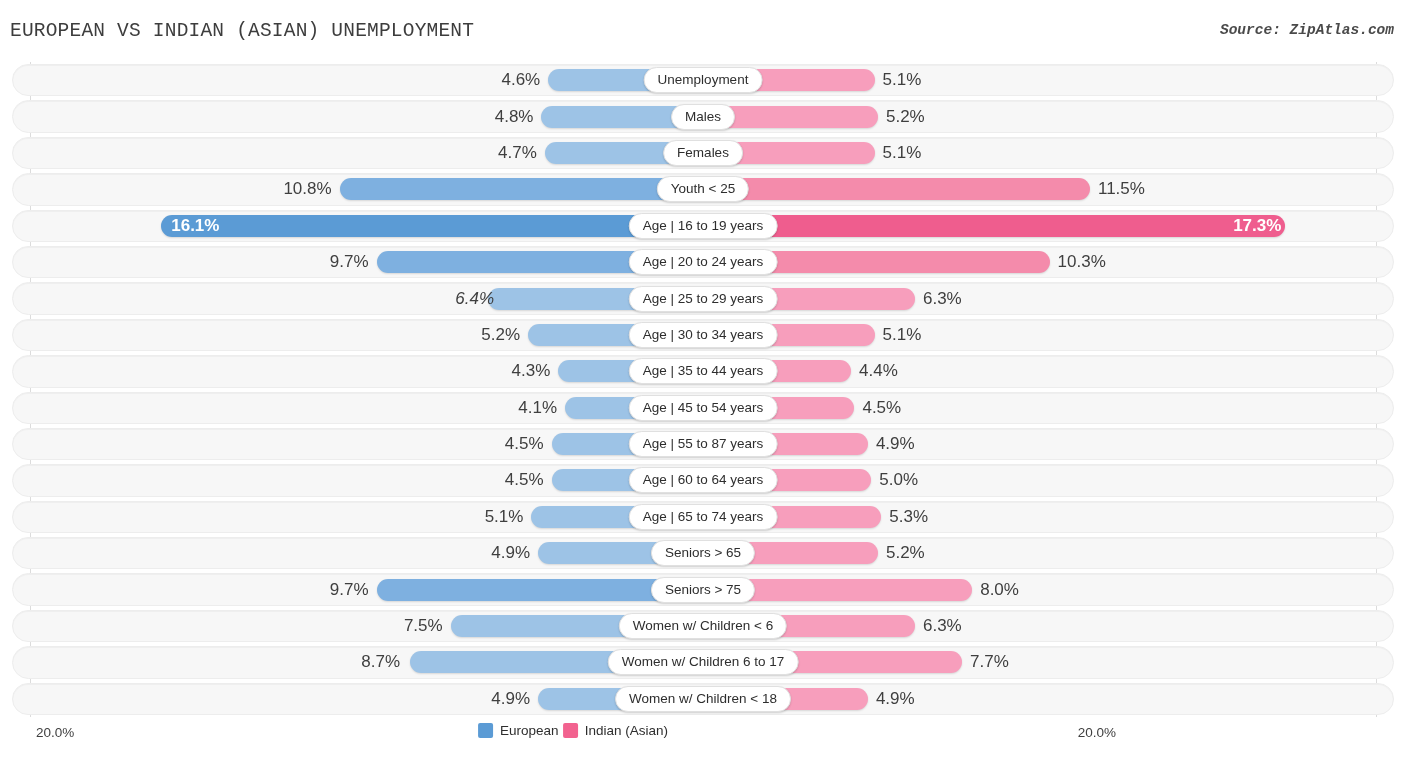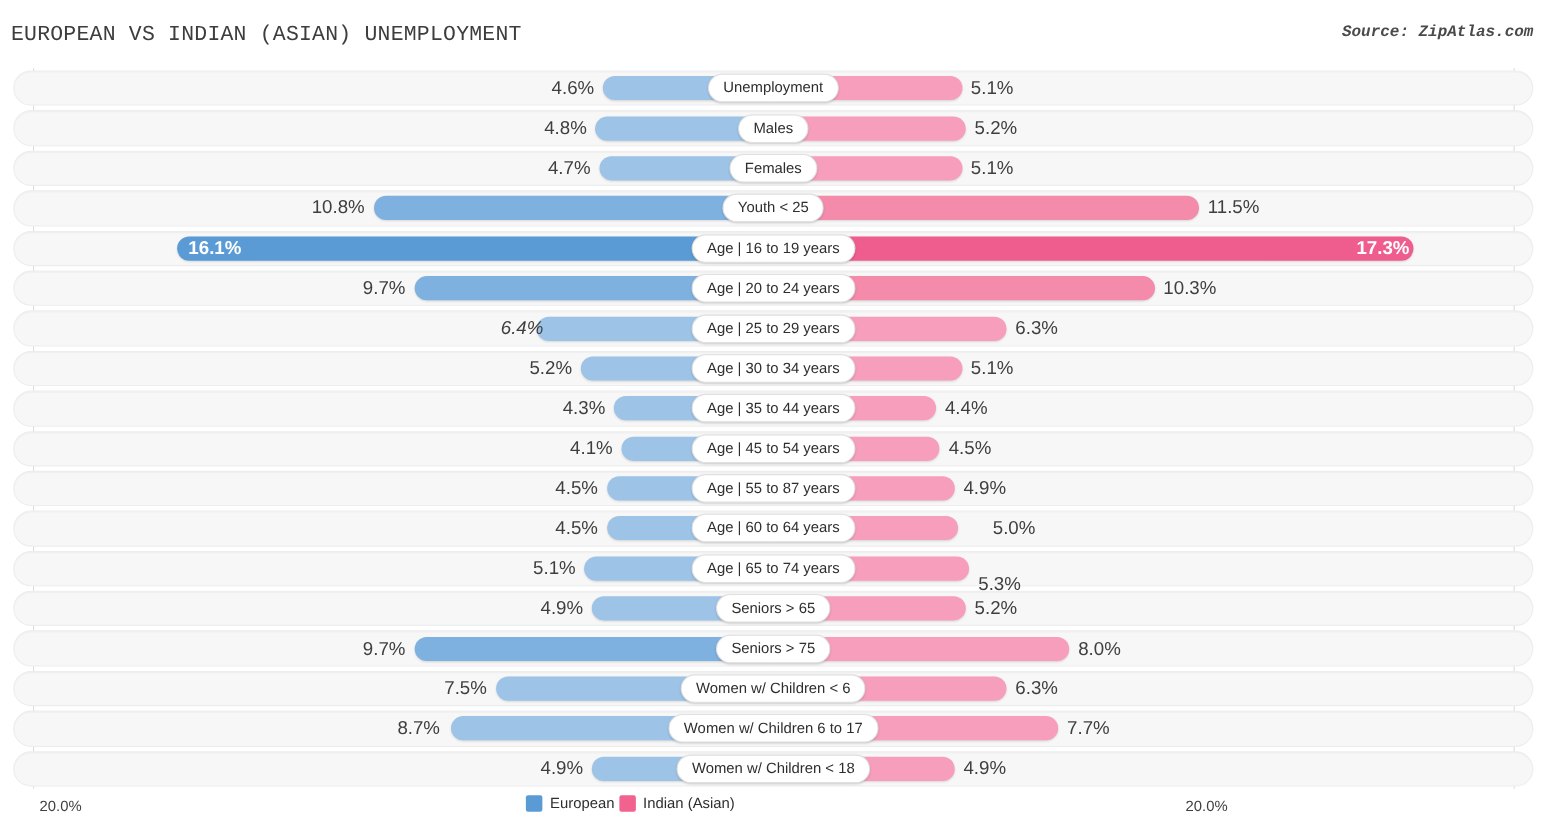--- a/index.html
+++ b/index.html
@@ -311,31 +311,31 @@
             <div class="val right" style="left: 875.885px; width: 62px;">4.9%</div>
             <div class="pill">Age | 55 to 87 years</div>
           </div>
         </div>
         <div class="row">
           <div class="track"></div>
           <div class="barwrap">
             <div class="bar left" style="left: 551.575px; width: 151.425px; background: rgb(157, 195, 230);"></div>
             <div class="bar right" style="left: 703px; width: 168.25px; background: rgb(247, 158, 188);"></div>
             <div class="val left" style="left: 481.575px; width: 62px;">4.5%</div>
-            <div class="val right" style="left: 879.25px; width: 62px; text-align: right;">5.0%</div>
+            <div class="val right" style="left: 879.25px; width: 62px;">5.0%</div>
             <div class="pill">Age | 60 to 64 years</div>
           </div>
         </div>
         <div class="row">
           <div class="track"></div>
           <div class="barwrap">
             <div class="bar left" style="left: 531.385px; width: 171.615px; background: rgb(157, 195, 230);"></div>
             <div class="bar right" style="left: 703px; width: 178.345px; background: rgb(247, 158, 188);"></div>
             <div class="val left" style="left: 461.385px; width: 62px;">5.1%</div>
-            <div class="val right" style="left: 889.345px; width: 62px; margin-top: 14px;">5.3%</div>
+            <div class="val right" style="left: 889.345px; width: 62px;">5.3%</div>
             <div class="pill">Age | 65 to 74 years</div>
           </div>
         </div>
         <div class="row">
           <div class="track"></div>
           <div class="barwrap">
             <div class="bar left" style="left: 538.115px; width: 164.885px; background: rgb(157, 195, 230);"></div>
             <div class="bar right" style="left: 703px; width: 174.98px; background: rgb(247, 158, 188);"></div>
             <div class="val left" style="left: 468.115px; width: 62px;">4.9%</div>
             <div class="val right" style="left: 885.98px; width: 62px;">5.2%</div>

